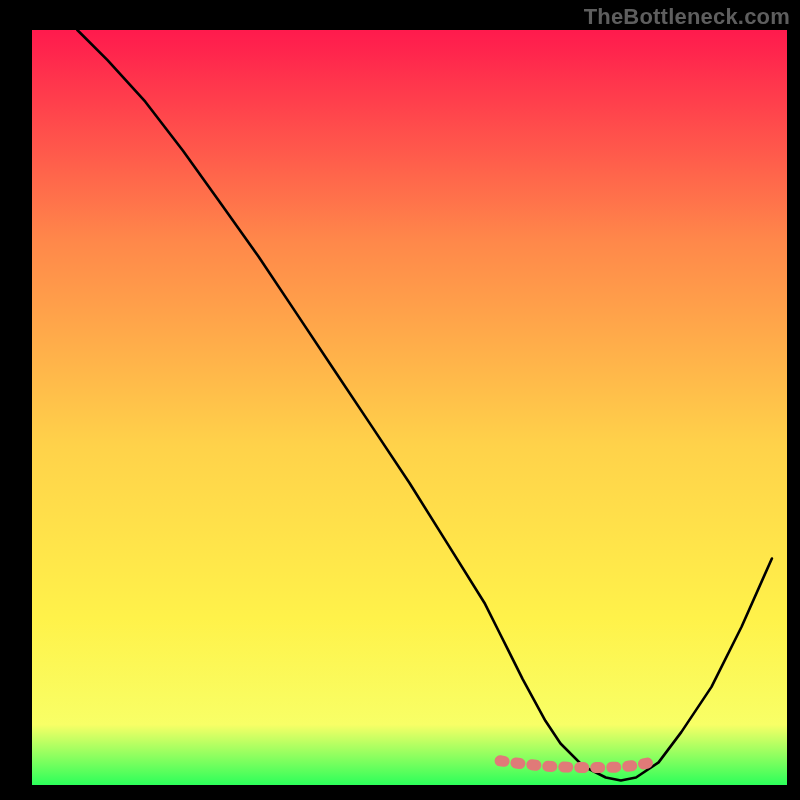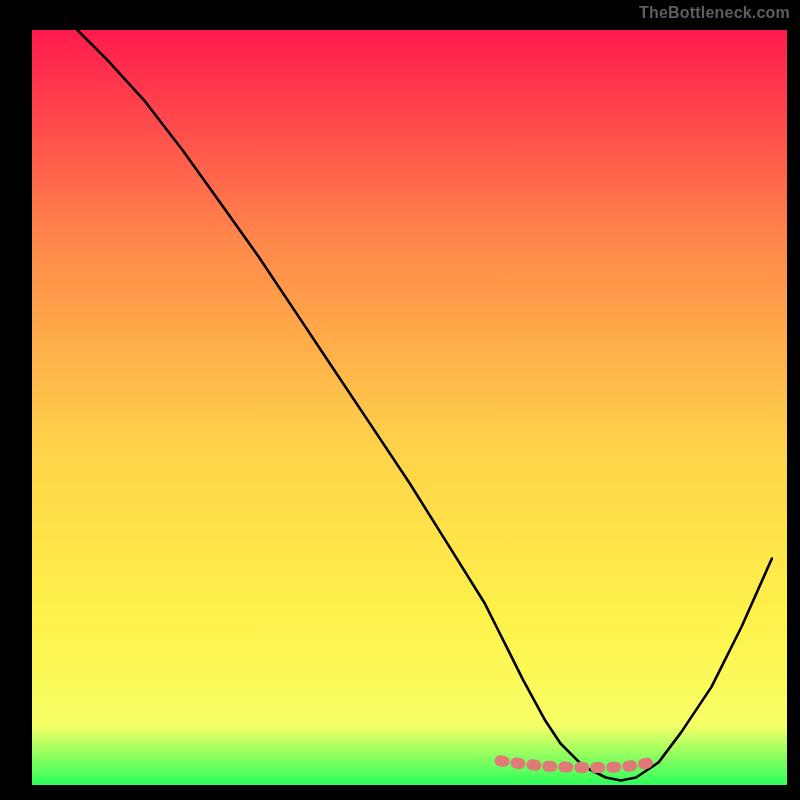--- a/index.html
+++ b/index.html
@@ -15,21 +15,21 @@
     position: relative;
     width: 800px;
     height: 800px;
     background: #000000;
   }
   .watermark {
     position: absolute;
     top: 4px;
     right: 10px;
     color: #5e5e5e;
-    font-size: 16px;
+    font-size: 22px;
     font-weight: 600;
     letter-spacing: 0.2px;
     user-select: none;
   }
   svg {
     position: absolute;
     left: 0;
     top: 0;
   }
 </style>

